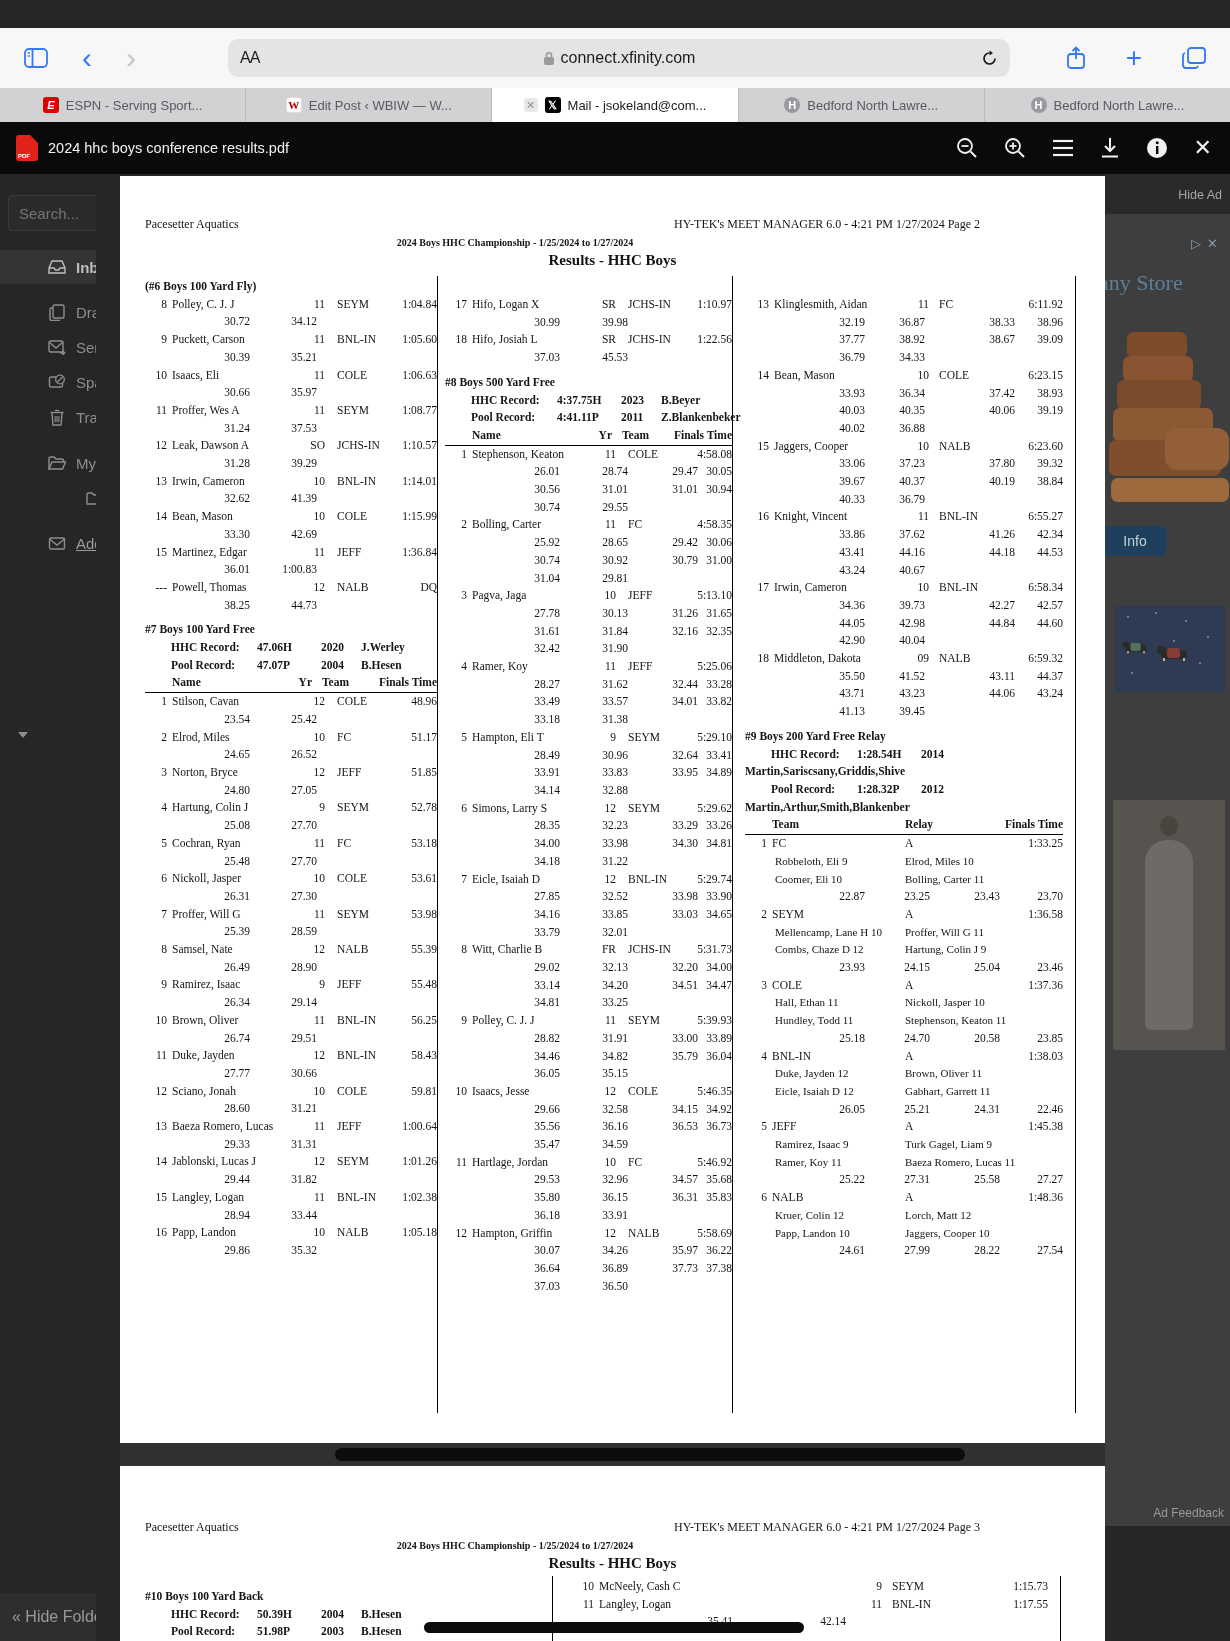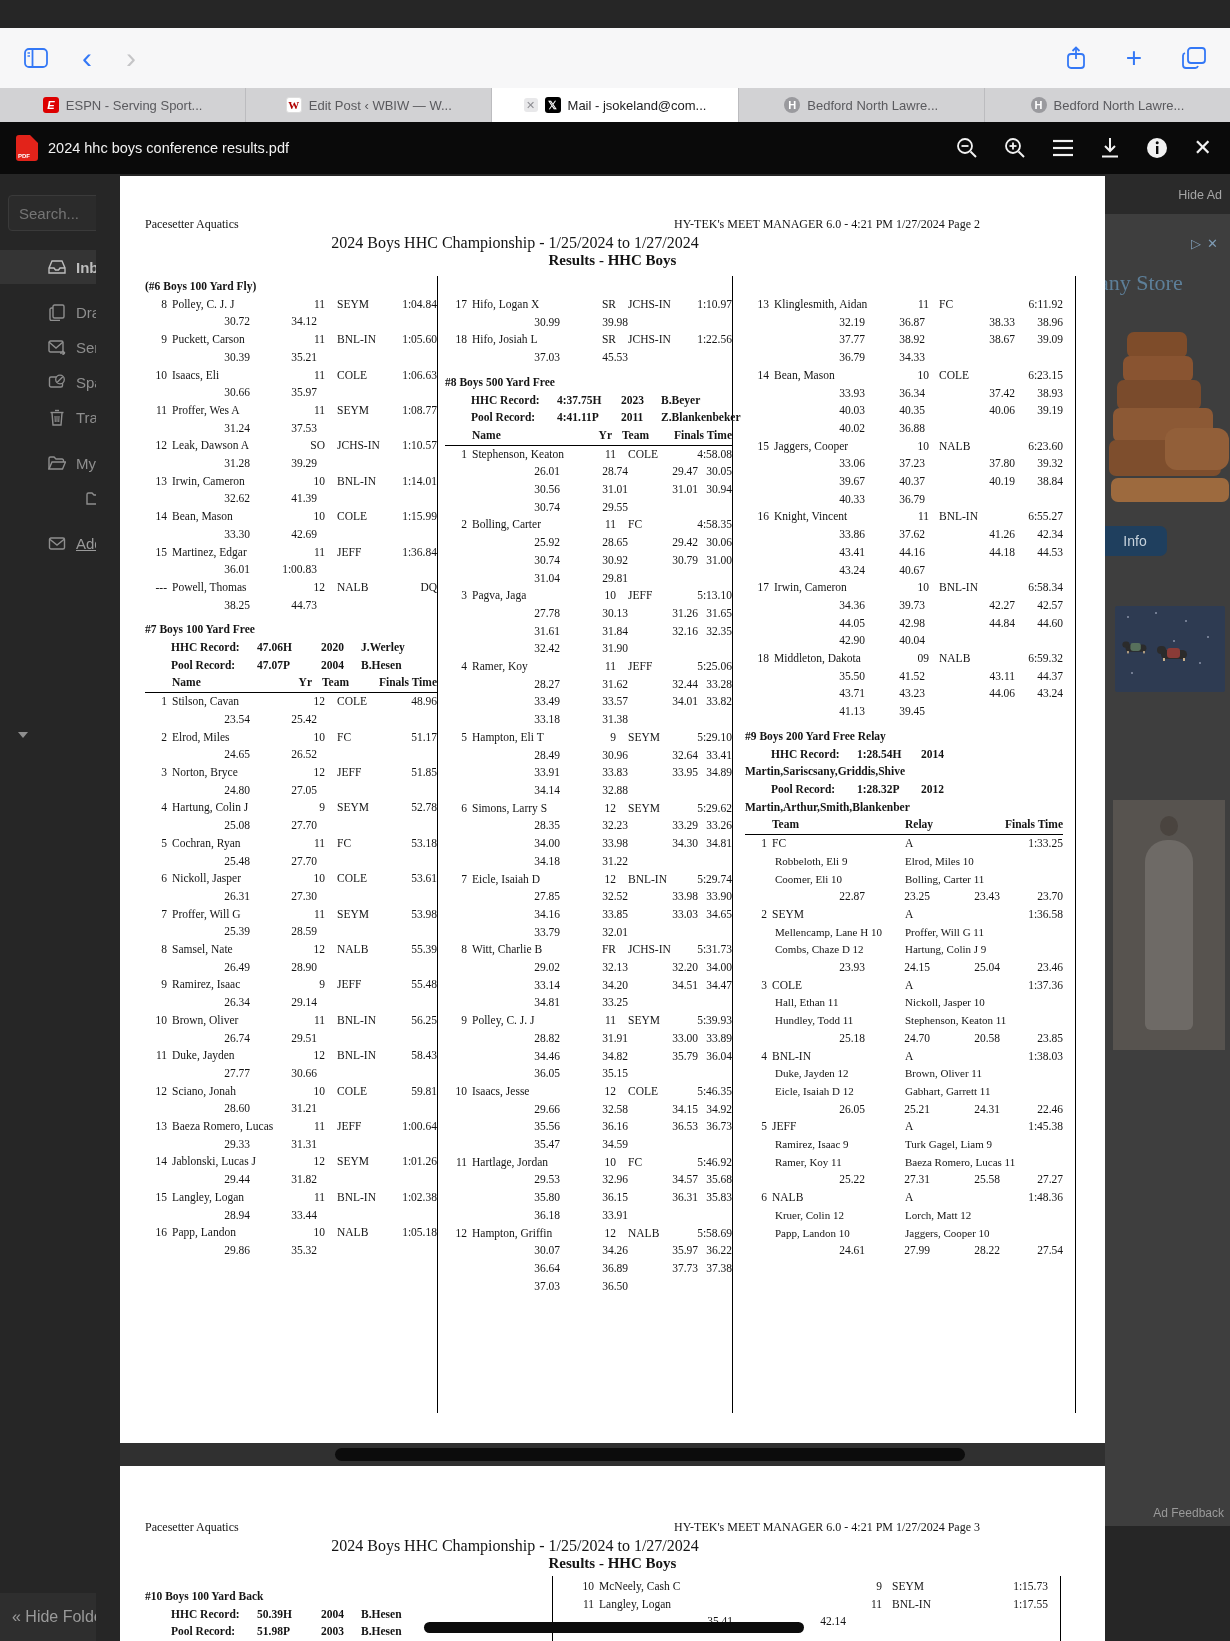--- a/index.html
+++ b/index.html
@@ -94,21 +94,21 @@
   .page { position:absolute; left:120px; width:985px; background:#fff; color:#141414;
     font-family:"Liberation Serif",serif; font-size:11.5px; line-height:17.7px; }
   .page2 { top:176px; height:1267px; }
   .pagegap { position:absolute; left:120px; top:1443px; width:985px; height:23px; background:#303030; }
   .gap-pill { position:absolute; left:215px; top:5px; width:630px; height:13px; background:#0c0c0c; border-radius:7px; }
   .page3 { top:1466px; height:175px; overflow:hidden; }
   .bottom-pill { position:absolute; left:304px; top:156px; width:380px; height:11px; background:#0c0c0c; border-radius:6px; z-index:5; }
 
   .phead-left { position:absolute; left:25px; font-size:12px; }
   .phead-right { position:absolute; right:125px; font-size:12px; }
-  .ptitle { position:absolute; left:0; width:790px; text-align:center; font-weight:400; font-size:16px; }
+  .ptitle { position:absolute; left:0; width:790px; text-align:center; font-weight:700; font-size:10px; }
   .psub { position:absolute; left:0; width:985px; text-align:center; font-weight:700; font-size:15px; }
 
   .vrule { position:absolute; width:1px; background:#000; }
 
   .rescol { position:absolute; }
   .etitle { font-weight:700; }
   .gap-top { margin-top:7px; }
 
   .irow { display:grid; }
   .c1 .irow { grid-template-columns:22px 5px 1fr 34px 12px 52px 48px; }
@@ -154,20 +154,34 @@
   <div class="toolbar">
     <div style="display:flex; align-items:center; gap:34px; padding-left:24px;">
       <svg class="tb-icon" width="24" height="20" viewBox="0 0 24 20">
         <rect x="1" y="1" width="22" height="18" rx="4" fill="none" stroke="#3478f6" stroke-width="1.8"></rect>
         <line x1="8.5" y1="1" x2="8.5" y2="19" stroke="#3478f6" stroke-width="1.8"></line>
         <line x1="3.5" y1="5" x2="6" y2="5" stroke="#3478f6" stroke-width="1.4"></line>
         <line x1="3.5" y1="8" x2="6" y2="8" stroke="#3478f6" stroke-width="1.4"></line>
       </svg>
       <span class="chev tb-icon" style="color:#3478f6">‹</span>
       <span class="chev" style="color:#c5c5c7">›</span>
+    </div>
+    <div class="addr">
+      <span class="aa">AA</span>
+      <span class="center">
+        <svg class="lock" width="12" height="15" viewBox="0 0 12 15">
+          <rect x="1" y="6" width="10" height="8" rx="2" fill="#5f5f63"></rect>
+          <path d="M3.5 6 V4.2 A2.5 2.5 0 0 1 8.5 4.2 V6" fill="none" stroke="#5f5f63" stroke-width="1.6"></path>
+        </svg>
+        <span>connect.xfinity.com</span>
+      </span>
+      <svg class="reload" width="17" height="17" viewBox="0 0 17 17">
+        <path d="M14 8.5 A5.5 5.5 0 1 1 8.5 3" fill="none" stroke="#1c1c1e" stroke-width="1.7"></path>
+        <path d="M8.5 0.5 L12 3 L8.5 5.5 Z" fill="#1c1c1e"></path>
+      </svg>
     </div>
     <div style="position:absolute; right:24px; display:flex; gap:40px; align-items:center;">
       <svg width="20" height="24" viewBox="0 0 20 24">
         <rect x="2" y="8" width="16" height="14" rx="3" fill="none" stroke="#3478f6" stroke-width="1.8"></rect>
         <line x1="10" y1="1.5" x2="10" y2="13" stroke="#3478f6" stroke-width="1.8"></line>
         <path d="M6.5 5 L10 1.5 L13.5 5" fill="none" stroke="#3478f6" stroke-width="1.8"></path>
       </svg>
       <span style="color:#3478f6; font-size:28px; line-height:1;">+</span>
       <svg width="24" height="22" viewBox="0 0 24 22">
         <rect x="6" y="1" width="17" height="15" rx="3" fill="none" stroke="#3478f6" stroke-width="1.8"></rect>

